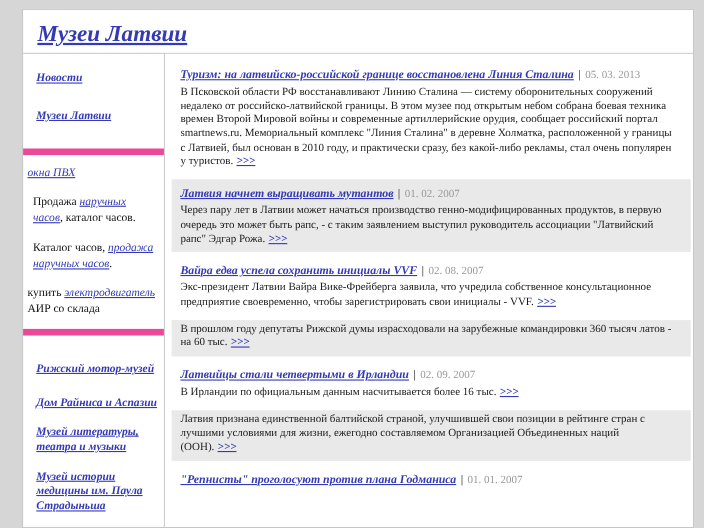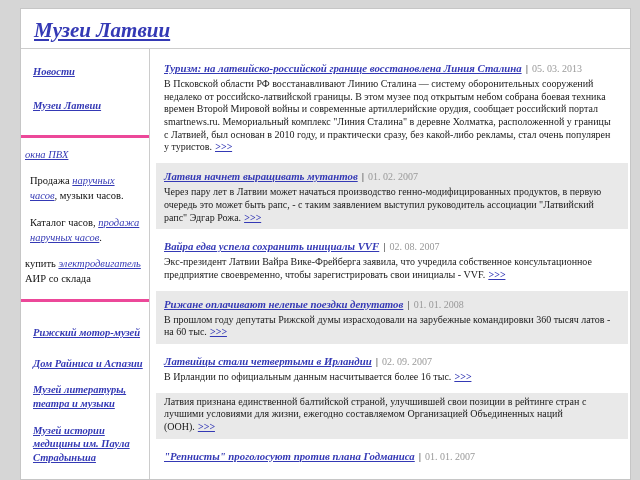--- a/index.html
+++ b/index.html
@@ -11,21 +11,21 @@
                background:#ffffff; border:1px solid #c6c6c6; overflow:hidden; }
 
   .header { height:40px; border-bottom:1px solid #cccccc; padding:9px 0 0 13px; }
   .site-title { font-size:21px; font-weight:bold; font-style:italic;
                 color:#3439b5; text-decoration:underline; }
 
   .cols { display:flex; height:430px; }
 
   .sidebar { width:129px; min-width:129px; border-right:1px solid #cccccc; overflow:hidden; }
   .side-section { padding:12px 6px 8px 12px; }
-  .side-section + .side-section { border-top:3px solid #ec4899;font-family:Liberation Serif, serif; }
+  .side-section + .side-section { border-top:6px solid #ec4899;font-family:Liberation Serif, serif; }
   .side-nav { height:86px; }
   .side-ads { height:164px; padding:9px 6px 6px 4px; }
   .side-museums { padding-top:20px; }
 
   .side-link { display:inline-block; color:#3439b5; font-weight:bold; font-style:italic;
                text-decoration:underline; font-size:10.5px; line-height:1.3; }
   .side-nav .side-link { margin-bottom:16px; }
   .side-museums .side-link { margin-bottom:13px; }
   .ad-block { font-size:10.5px; color:#111111; line-height:1.45; margin-bottom:11px; padding-left:5px; }
   .ad-block.flush { padding-left:0; }
@@ -59,21 +59,21 @@
       <div class="side-section side-nav">
         <a class="side-link">Новости</a><br>
         <a class="side-link">Музеи Латвии</a>
       </div>
 
       <div class="side-section side-ads">
         <div class="ad-block flush">
           <a class="ad-link">окна ПВХ</a>
         </div>
         <div class="ad-block">
-          <span>Продажа </span><a class="ad-link">наручных часов</a><span>, музыки часов.</span>
+          <span>Продажа </span><a class="ad-link">наручных часов</a><span>, каталог часов.</span>
         </div>
         <div class="ad-block">
           <span>Каталог часов, </span><a class="ad-link">продажа наручных часов</a><span>.</span>
         </div>
         <div class="ad-block flush">
           <span>купить </span><a class="ad-link">электродвигатель</a><span> АИР со склада</span>
         </div>
       </div>
 
       <div class="side-section side-museums">
@@ -110,23 +110,20 @@
       <div class="news-item">
         <div class="item-head">
           <a class="item-title">Вайра едва успела сохранить инициалы VVF</a><span class="sep">|</span><span class="item-date">02. 08. 2007</span>
         </div>
         <div class="item-body">
           <span>Экс-президент Латвии Вайра Вике-Фрейберга заявила, что учредила собственное консультационное предприятие своевременно, чтобы зарегистрировать свои инициалы - VVF.</span><a class="more">&gt;&gt;&gt;</a>
         </div>
       </div>
 
       <div class="news-item">
-        <div class="item-head">
-          <a class="item-title">Рижане оплачивают нелепые поездки депутатов</a><span class="sep">|</span><span class="item-date">01. 01. 2008</span>
-        </div>
         <div class="item-body">
           <span>В прошлом году депутаты Рижской думы израсходовали на зарубежные командировки 360 тысяч латов - на 60 тыс.</span><a class="more">&gt;&gt;&gt;</a>
         </div>
       </div>
 
       <div class="news-item">
         <div class="item-head">
           <a class="item-title">Латвийцы стали четвертыми в Ирландии</a><span class="sep">|</span><span class="item-date">02. 09. 2007</span>
         </div>
         <div class="item-body">

